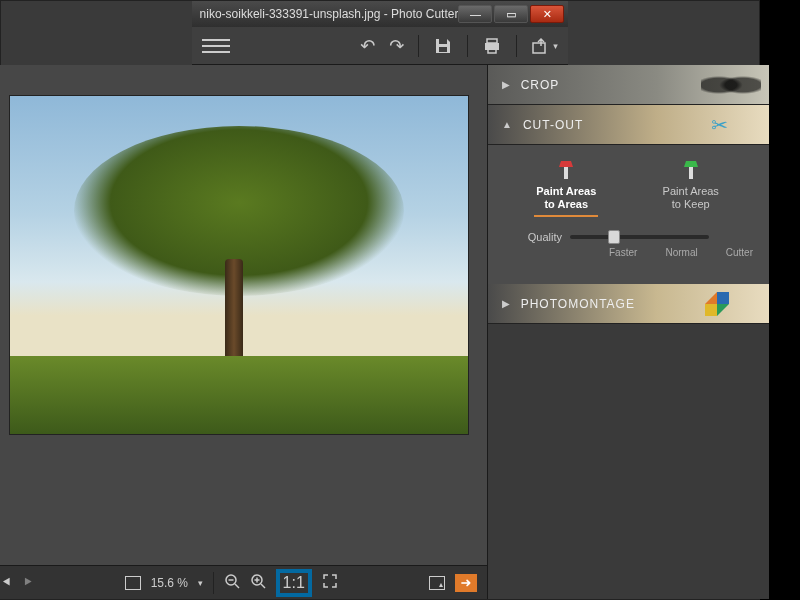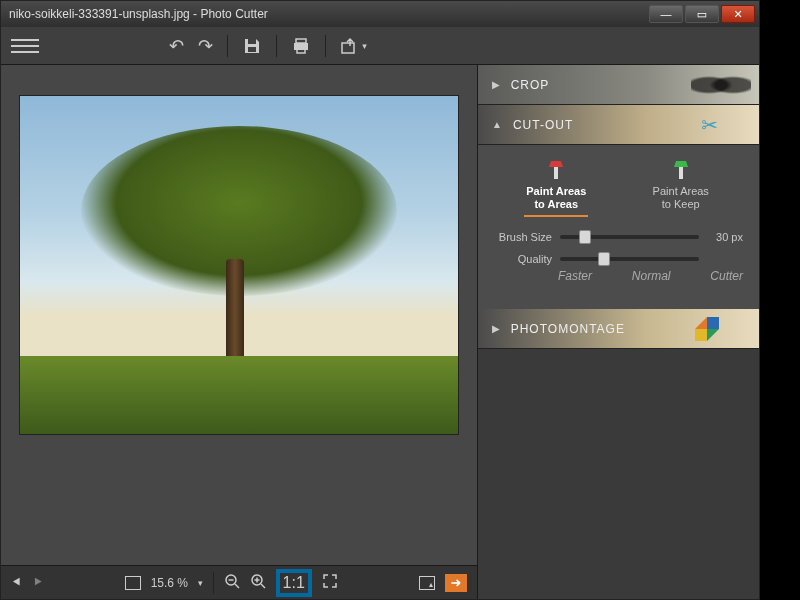--- a/index.html
+++ b/index.html
@@ -1,17 +1,17 @@
 <!DOCTYPE html>
 <html><head>
 <meta charset="utf-8">
 <style>
 * { margin: 0; padding: 0; box-sizing: border-box; font-family: "Segoe UI", Tahoma, sans-serif; }
 body { background: #000; width: 800px; height: 600px; overflow: hidden; }
-.window { width: 760px; height: 600px; background: #3a3a3a; display: flex; flex-direction: column; border: 1px solid #222; }
+.window { width: 760px; height: 600px; background: #3a3a3a; display: flex; flex-direction: column; border: 1px solid #222; align-items: center; }
 
 .titlebar { height: 26px; background: linear-gradient(#4a4a4a,#2f2f2f); display: flex; align-items: center; padding: 0 4px 0 8px; color: #ddd; font-size: 12px; }
 .titlebar .title-text { flex: 1; }
 .win-btns { display: flex; gap: 2px; }
 .win-btn { width: 34px; height: 18px; display: flex; align-items: center; justify-content: center; font-size: 11px; color: #fff; border-radius: 2px; }
 .win-min, .win-max { background: linear-gradient(#6a6a6a,#3a3a3a); border:1px solid #555; }
 .win-close { background: linear-gradient(#d9553a,#a82a12); border:1px solid #7a1a0a; }
 
 .toolbar { height: 38px; background: #3f3f3f; border-bottom: 1px solid #1a1a1a; display: flex; align-items: center; padding: 0 10px; gap: 10px; }
 .menu-icon { width: 28px; height: 22px; display:flex; flex-direction:column; justify-content:center; gap:4px; }
@@ -57,21 +57,21 @@
 .tool.dim { color:#7a7a7a; }
 .brush-svg { margin-bottom:4px; }
 .eraser { width:20px; height:14px; background:#b78aa8; transform:skewX(-20deg); border-radius:2px; margin-bottom:6px; opacity:0.6; }
 .active-underline { height:2px; width:64px; background:#e08a3a; margin:4px auto 0; }
 
 .slider-row { display:flex; align-items:center; margin:10px 0 4px 0; font-size:11px; color:#c9c9c9; gap:8px; }
 .slider-row .lbl { width:58px; text-align:right; }
 .slider-row .val { width:36px; text-align:right; }
 .track { flex:1; height:4px; background:#2a2a2a; border-radius:2px; position:relative; }
 .thumb { position:absolute; top:-5px; width:12px; height:14px; background:#d8d8d8; border:1px solid #888; border-radius:2px; transform:translateX(-50%); }
-.qlabels { display:flex; justify-content:space-between; font-size:12px; color:#aaa; margin:2px 0 6px 64px;font-style:italic; }
+.qlabels { display:flex; justify-content:space-between; font-size:10px; color:#aaa; margin:2px 0 6px 105px; }
 </style>
 </head>
 <body>
 
 <div class="window">
   <div class="titlebar">
     <span class="title-text">niko-soikkeli-333391-unsplash.jpg - Photo Cutter</span>
     <div class="win-btns">
       <div class="win-btn win-min">—</div>
       <div class="win-btn win-max">▭</div>
@@ -188,27 +188,20 @@
           <div class="tool">
             <svg class="brush-svg" width="26" height="22" viewBox="0 0 26 22">
                 <path d="M8 2h10l2 6H6z" fill="#3ab84a"></path>
                 <rect x="11" y="8" width="4" height="12" fill="#ddd"></rect>
               </svg>
             <span>Paint Areas</span>
             <span>to Keep</span>
           </div>
         </div>
 
-        <div class="slider-row">
-          <span class="lbl">Brush Size</span>
-          <div class="track">
-              <div class="thumb" style="left:18%"></div>
-            </div>
-          <span class="val">30 px</span>
-        </div>
 
         <div class="slider-row">
           <span class="lbl">Quality</span>
           <div class="track">
               <div class="thumb" style="left:32%"></div>
             </div>
           <span class="val"></span>
         </div>
         <div class="qlabels">
           <span>Faster</span>

